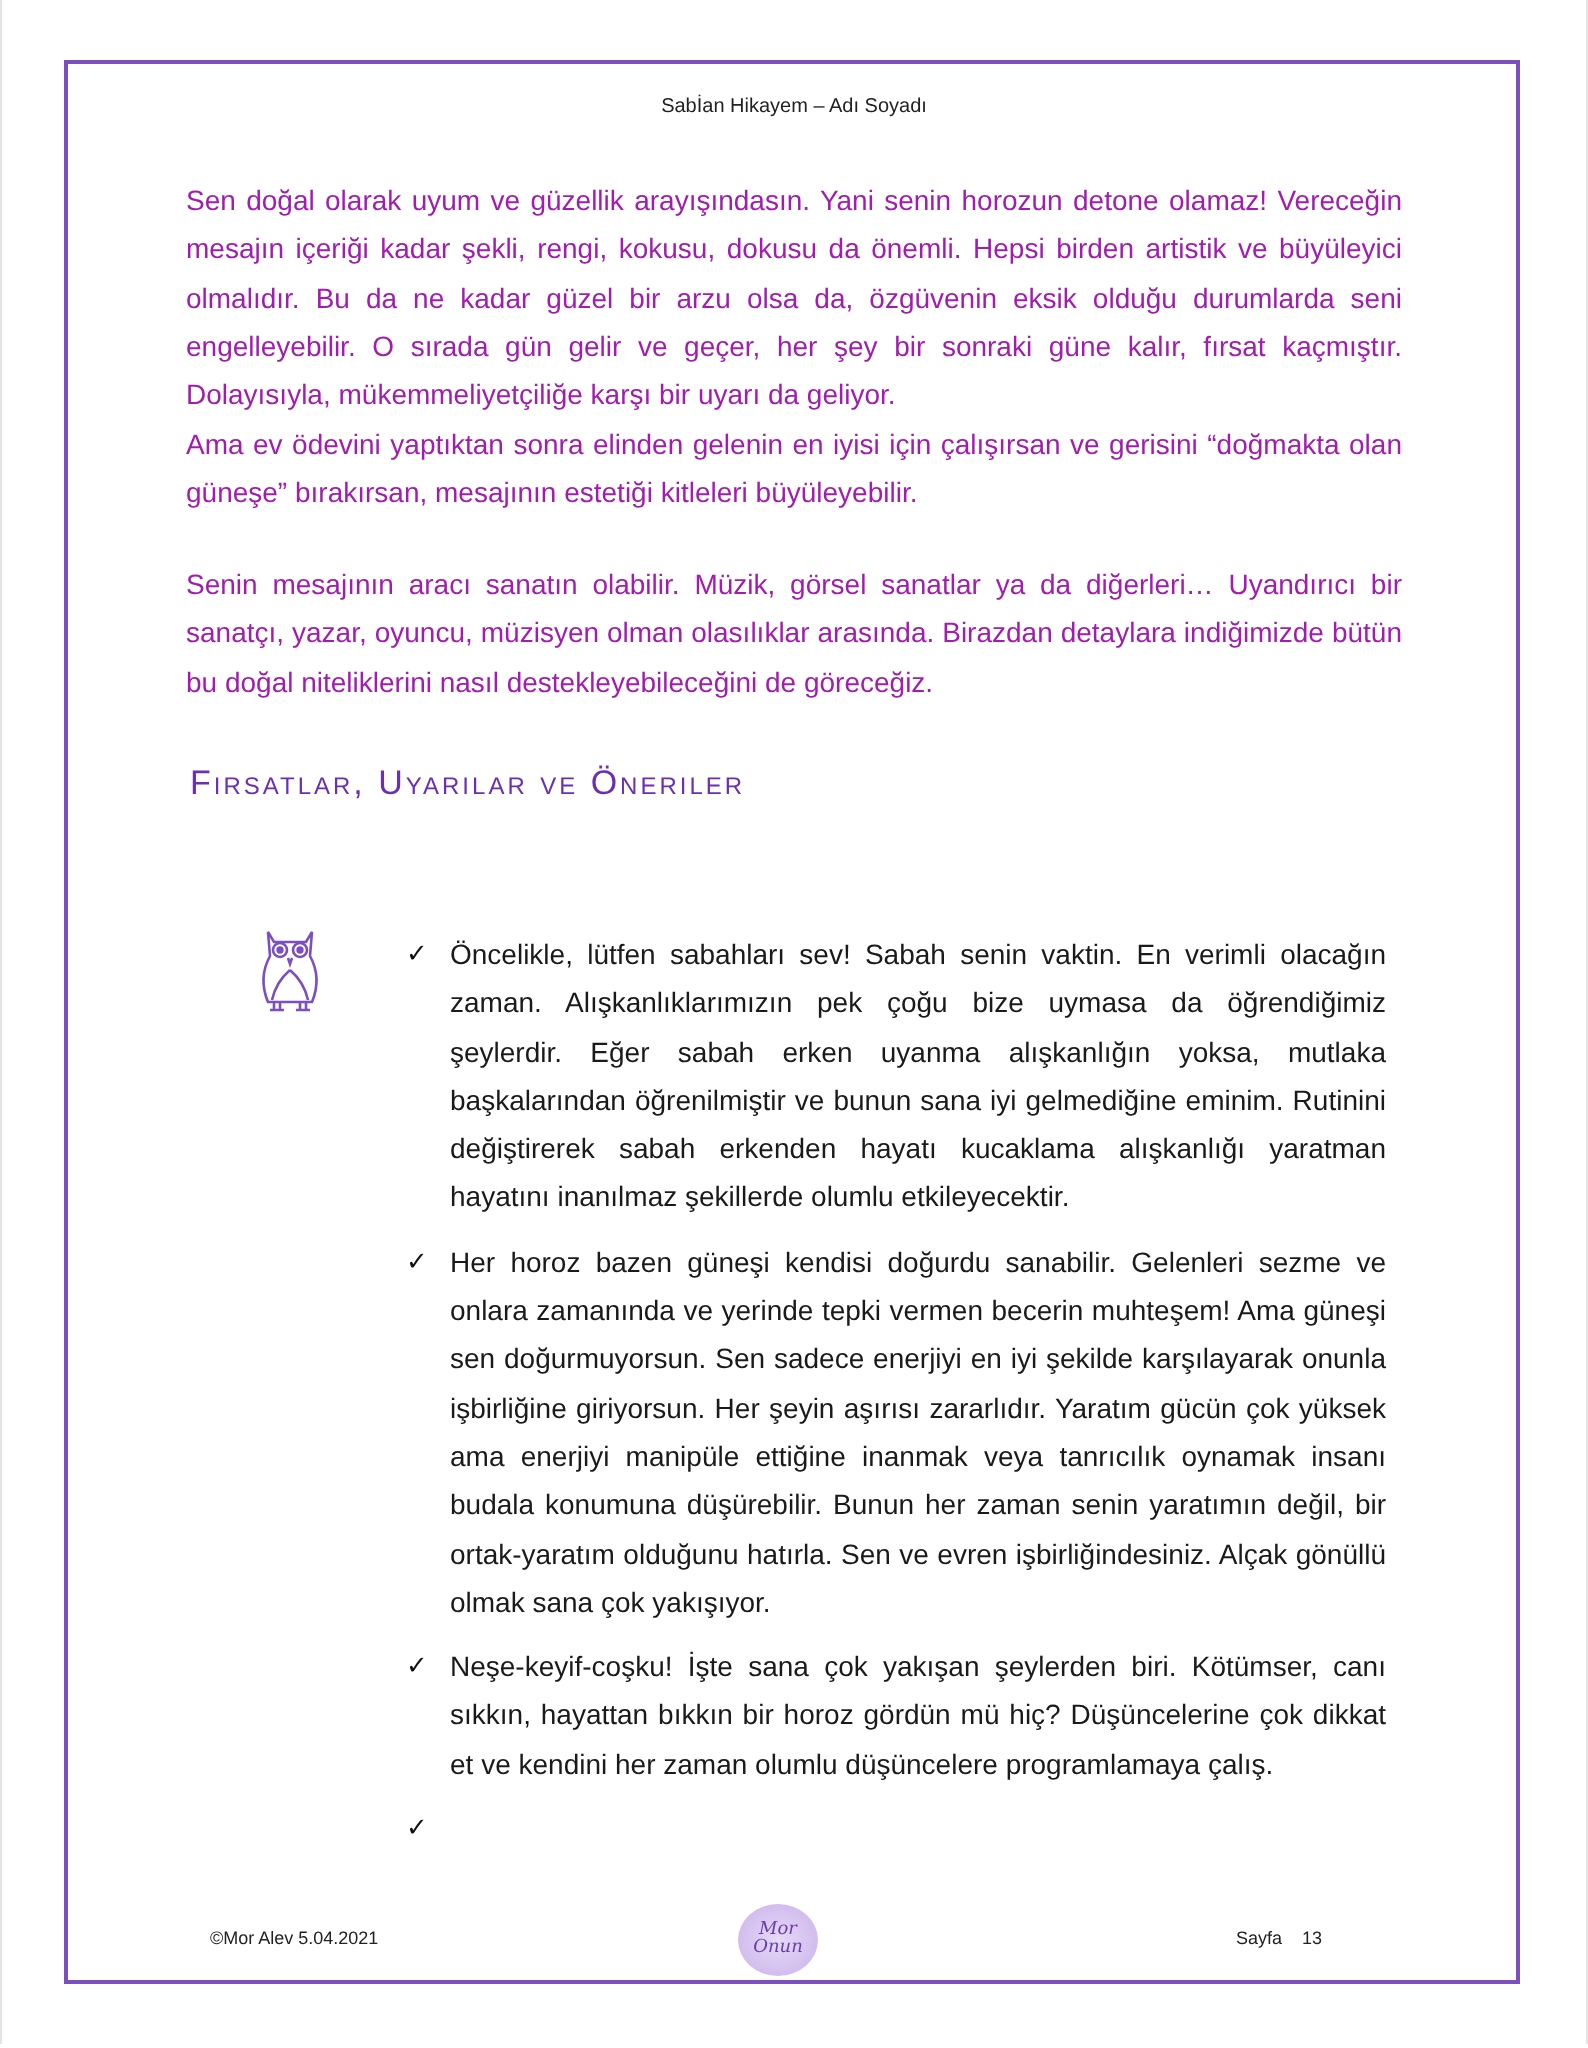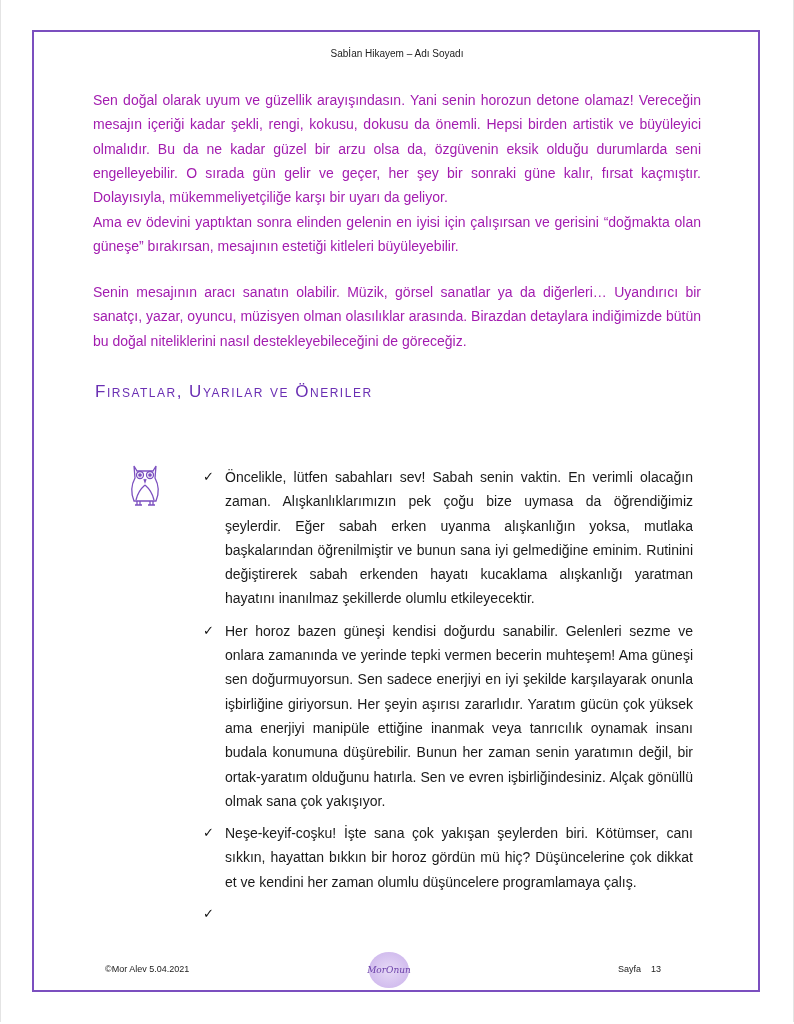--- a/index.html
+++ b/index.html
@@ -48,21 +48,21 @@
     .footer-left {
       position: absolute; left: 94px; top: 964px; font-size: 9px; color: #222; margin-left: 11px;
     }
     .footer-right {
       position: absolute; left: 618px; top: 964px; font-size: 9px; color: #222;
     }
     .footer-right span { margin-left: 10px; }
     .footer-logo {
       position: absolute; left: 369px; top: 952px; width: 40px; height: 36px;
       border-radius: 50%; background: radial-gradient(ellipse at center, #e6d9f6 0%, #d2bdee 70%, #e9defa 100%);
-      display: flex; align-items: center; justify-content: center; 
+      display: flex; align-items: center; justify-content: center; flex-direction: column;
       font-family: "DejaVu Serif", serif; font-style: italic; font-size: 9px; line-height: 9px; color: #6a3fa8;
     }
   </style>
 </head>
 <body>
 
 <div class="outer-edge"></div>
 <div class="page-border"></div>
 
 <div class="header">Sabİan Hikayem – Adı Soyadı</div>

